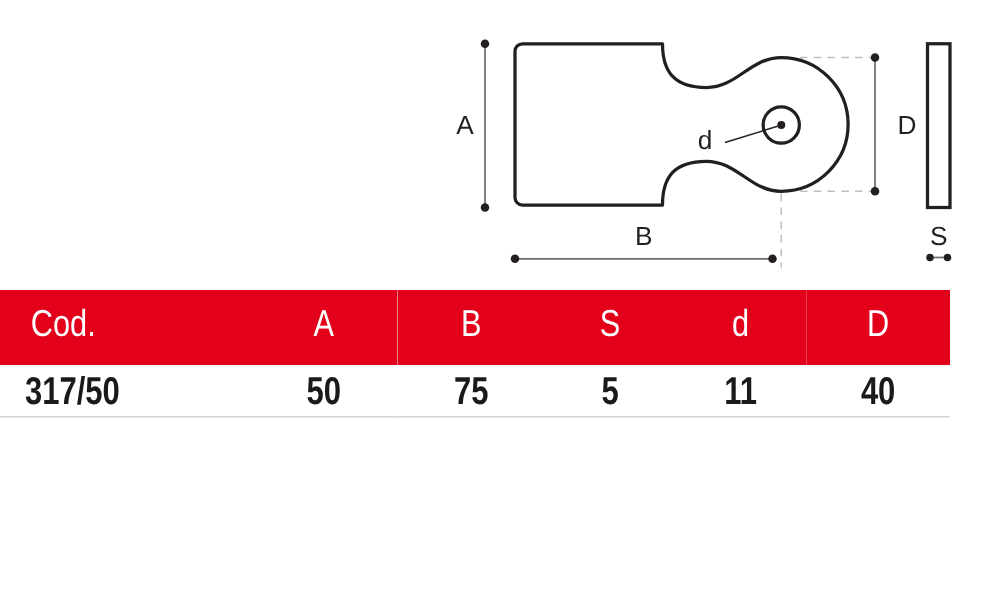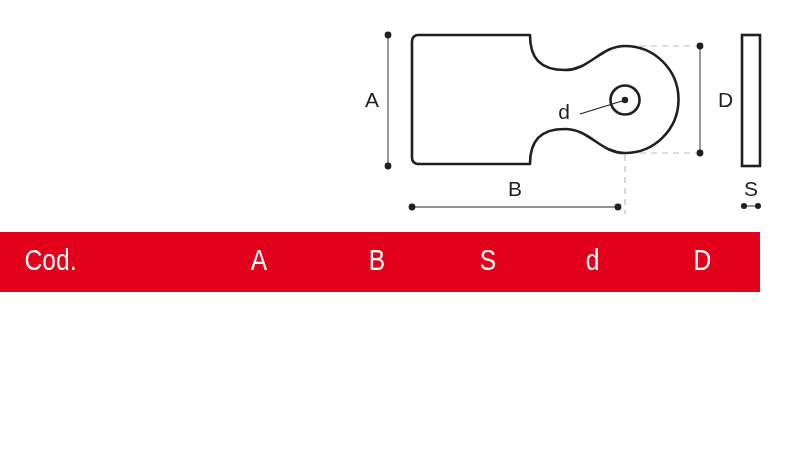--- a/index.html
+++ b/index.html
@@ -175,17 +175,25 @@
         <tr>
           <th class="cod-head">Cod.</th>
           <th>A</th>
           <th>B</th>
           <th>S</th>
           <th>d</th>
           <th>D</th>
         </tr>
       </thead>
       <tbody>
+        <tr>
+          <td class="cod-cell">317/50</td>
+          <td>50</td>
+          <td>75</td>
+          <td>5</td>
+          <td>11</td>
+          <td>40</td>
+        </tr>
       </tbody>
     </table>
   </div>
 
 </div>
 
 </body></html>

